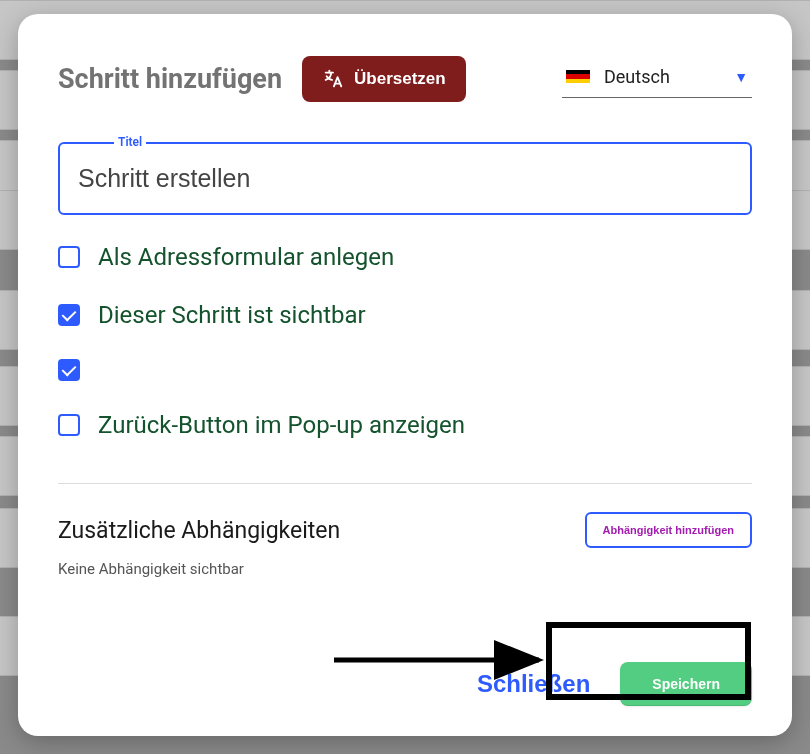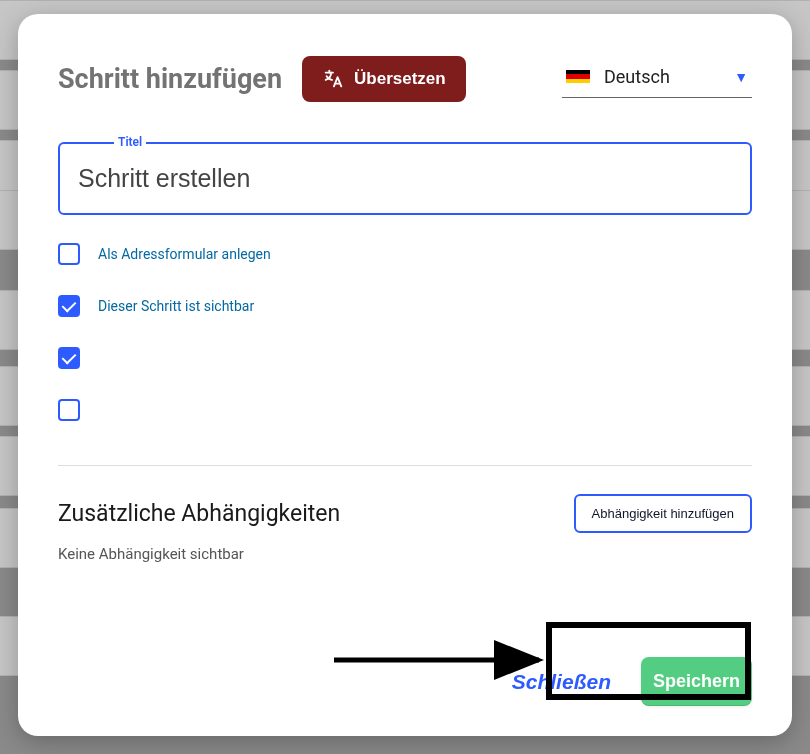--- a/index.html
+++ b/index.html
@@ -152,77 +152,76 @@
     }
     .cb.checked::after {
       content: "";
       width: 6px;
       height: 11px;
       border: solid #fff;
       border-width: 0 2.5px 2.5px 0;
       transform: rotate(45deg) translate(-1px,-1px);
     }
     .cb-label {
-      font-size: 14px;
-      color: #0369a1;
+      font-size: 24px;
+      color: #14532d;
     }
     .divider {
       height: 1px;
       background: #ddd;
       margin: 14px 0 28px 0;
     }
     .deps-row {
       display: flex;
       align-items: center;
       justify-content: space-between;
       margin-bottom: 12px;
     }
     .deps-title {
       font-size: 23px;
       font-weight: 400;
       color: #1a1a1a;
     }
     .btn-outline {
       border: 2px solid #2d5bff;
-      color: #0f172a;
+      color: #a21caf;
       background: #fff;
       border-radius: 6px;
       padding: 10px 16px;
-      font-size: 13px;
-      font-weight: 400;
+      font-size: 11px;
+      font-weight: 700;
       cursor: pointer;
     }
     .deps-empty {
       font-size: 15px;
       color: #555;
     }
     .footer-row {
       margin-top: auto;
       display: flex;
       align-items: center;
       justify-content: flex-end;
       gap: 30px;
       padding-top: 40px;
     }
     .btn-close {
       color: #2d5bff;
       background: none;
       border: none;
-      font-size: 21px;
+      font-size: 24px;
       font-weight: 700;
       cursor: pointer;
-      font-style: italic;
     }
     .btn-save {
       background: #53cd81;
       color: #fff;
       border: none;
       border-radius: 8px;
-      padding: 14px 12px;
-      font-size: 18px;
+      padding: 14px 32px;
+      font-size: 14px;
       font-weight: 700;
       cursor: pointer;
       box-shadow: inset 0 -1px 0 rgba(0,0,0,0.1), 0 1px 3px rgba(0,0,0,0.08);
     }
     
     .annotation-box {
       position: absolute;
       border: 6px solid #000;
       background: transparent;
       pointer-events: none;
@@ -289,20 +288,21 @@
       </div>
       <div class="checkbox-row">
         <span class="cb checked"></span>
         <span class="cb-label">Dieser Schritt ist sichtbar</span>
       </div>
       <div class="checkbox-row">
         <span class="cb checked"></span>
       </div>
       <div class="checkbox-row">
         <span class="cb"></span>
+        <span class="cb-label">Zurück-Button im Pop-up anzeigen</span>
       </div>
     </div>
 
   <div class="divider"></div>
 
   <div class="deps-row">
     <div class="deps-title">Zusätzliche Abhängigkeiten</div>
     <button class="btn-outline">Abhängigkeit hinzufügen</button>
   </div>
   <div class="deps-empty">Keine Abhängigkeit sichtbar</div>

